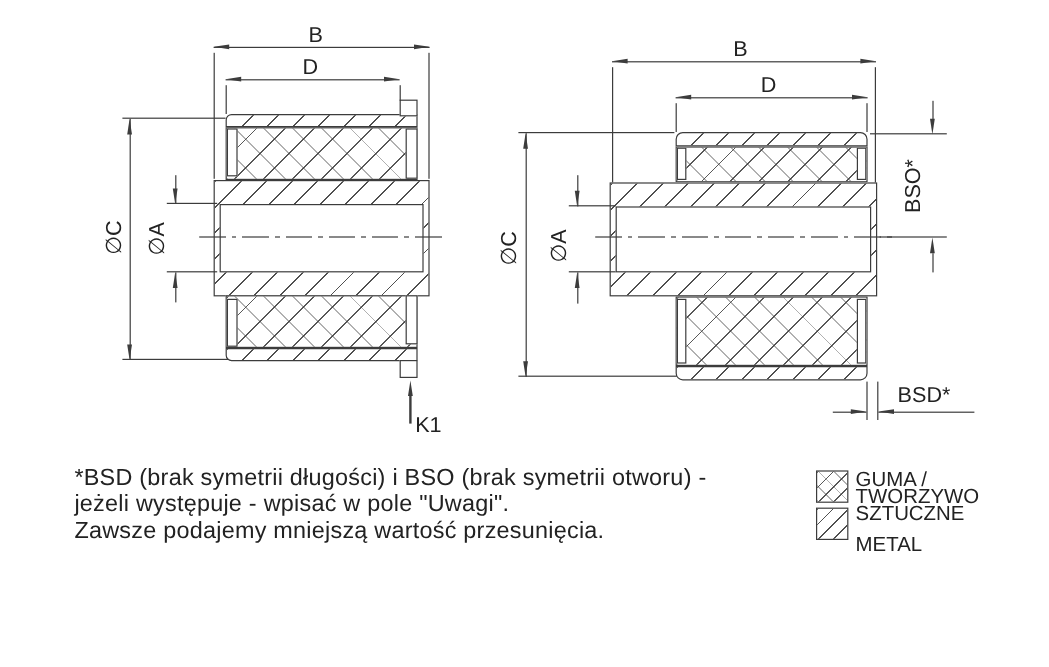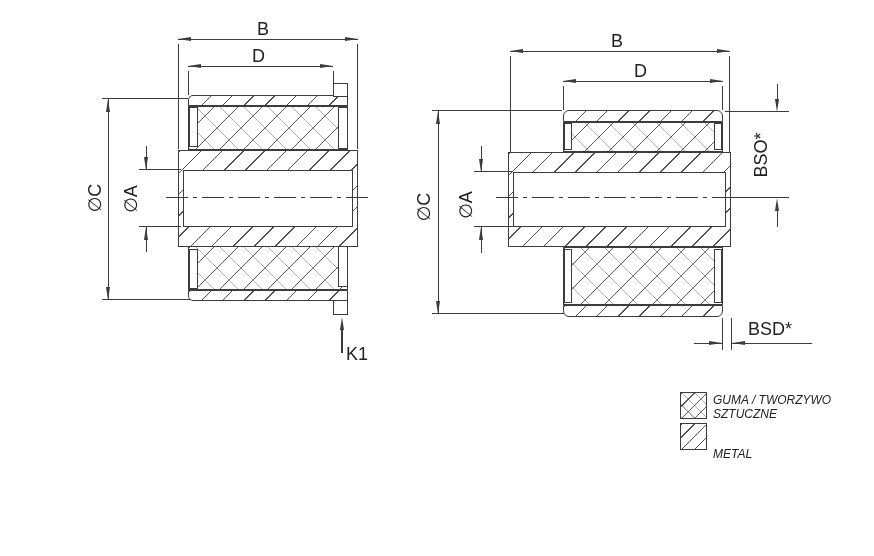--- a/index.html
+++ b/index.html
@@ -26,21 +26,21 @@
       repeating-linear-gradient(45deg, rgba(168,168,168,0.9) 0 1px, transparent 1px 9px);}
   .dimlabel{position:absolute;font-size:18px;color:var(--text);white-space:nowrap;}
   .rot{width:60px;height:22px;display:flex;align-items:center;justify-content:center;transform:rotate(-90deg);}
   .ar{position:absolute;width:0;height:0;}
   .ar-l{border-top:2.4px solid transparent;border-bottom:2.4px solid transparent;border-right:13px solid var(--line);}
   .ar-r{border-top:2.4px solid transparent;border-bottom:2.4px solid transparent;border-left:13px solid var(--line);}
   .ar-u{border-left:2.4px solid transparent;border-right:2.4px solid transparent;border-bottom:13px solid var(--line);}
   .ar-d{border-left:2.4px solid transparent;border-right:2.4px solid transparent;border-top:13px solid var(--line);}
   .cline{position:absolute;height:1.3px;background:repeating-linear-gradient(90deg, var(--line) 0 22px, transparent 22px 27px, var(--line) 27px 31px, transparent 31px 36px);}
   .note{position:absolute;left:62px;top:387px;font-size:19.5px;line-height:22px;color:var(--text);letter-spacing:0.2px;}
-  .legend-label{position:absolute;font-size:12px;line-height:14px;color:var(--text);font-style:italic;}
+  .legend-label{position:absolute;font-size:17px;line-height:14px;color:var(--text);}
 </style>
 </head>
 <body>
 
 <div id="canvas">
 
   <div class="shape metal" style="left:178px;top:150px;width:180px;height:97px;"></div>
   <div class="shape white" style="left:183px;top:170px;width:170px;height:57px;background-image:none;"></div>
   <div class="shape metal" style="left:188px;top:95px;width:160px;height:11px;border-radius:5px 0 0 0;"></div>
   <div class="shape" style="left:333px;top:83px;width:15px;height:14px;"></div>
@@ -137,19 +137,24 @@
   <div class="dimlabel rot" style="left:731px;top:144px;">BSO*</div>
 
   <div class="vl" style="left:722px;top:318px;height:32px;"></div>
   <div class="vl" style="left:731px;top:318px;height:32px;"></div>
   <div class="hl" style="left:694px;top:343px;width:28px;"></div>
   <div class="ar ar-r" style="left:709px;top:340.6px;"></div>
   <div class="ar ar-l" style="left:732px;top:340.6px;"></div>
   <div class="hl" style="left:732px;top:343px;width:80px;"></div>
   <div class="dimlabel" style="left:748px;top:319px;">BSD*</div>
 
+  <div class="note">
+    <div>*BSD (brak symetrii długości) i BSO (brak symetrii otworu) -</div>
+    <div>jeżeli występuje - wpisać w pole "Uwagi".</div>
+    <div>Zawsze podajemy mniejszą wartość przesunięcia.</div>
+  </div>
 
   <div class="shape thin rubber-sm" style="left:680px;top:392px;width:27px;height:27px;"></div>
   <div class="legend-label" style="left:713px;top:393px;width:124px;">GUMA / TWORZYWO SZTUCZNE</div>
   <div class="shape thin metal-sm" style="left:680px;top:423px;width:27px;height:27px;"></div>
   <div class="legend-label" style="left:713px;top:447px;width:124px;">METAL</div>
 
 </div>
 
 </body></html>

